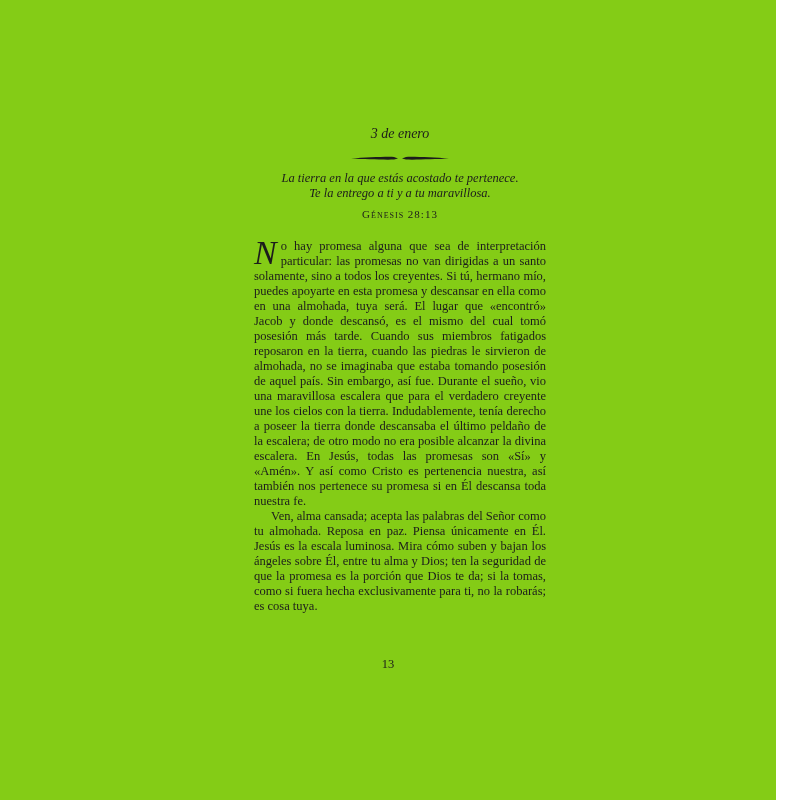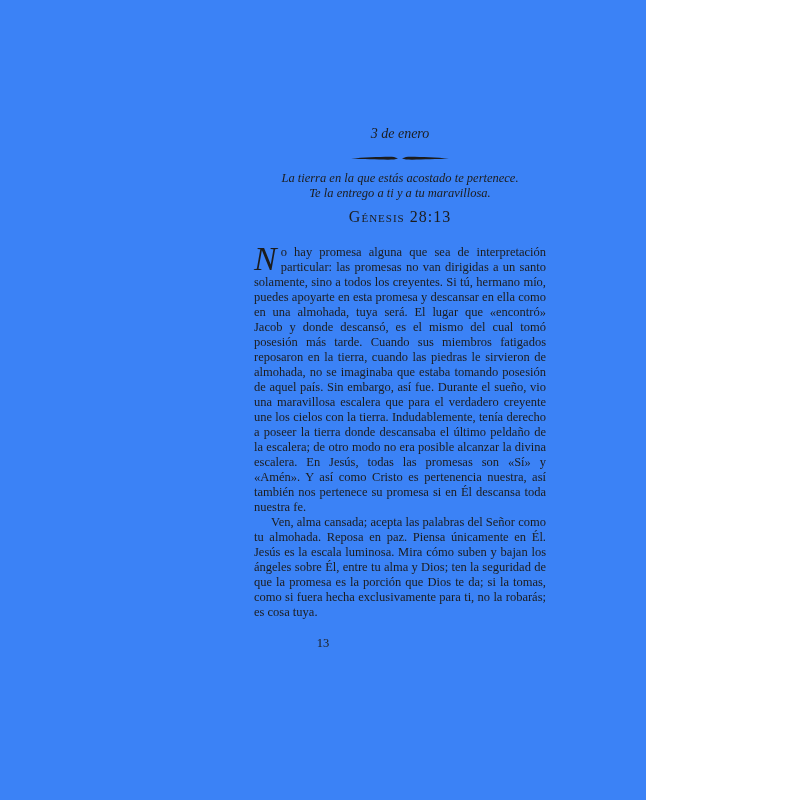--- a/index.html
+++ b/index.html
@@ -2,23 +2,23 @@
 <html><head>
 <meta charset="utf-8">
 <style>
   html, body {
     margin: 0;
     padding: 0;
     background: #ffffff;
   }
   .page {
     position: relative;
-    width: 646px;
+    width: 776px;
     height: 800px;
-    background: #3b82f6;
+    background: #84cc16;
     font-family: "Liberation Serif", "DejaVu Serif", serif;
     color: #1c1c1c;
     overflow: hidden;
   }
   .content {
     position: absolute;
     left: 254px;
     top: 126px;
     width: 292px;
   }
@@ -48,21 +48,21 @@
   .verse {
     text-align: center;
     font-style: italic;
     font-size: 12.5px;
     line-height: 15px;
     margin: 4px;
   }
   .verse-reference {
     text-align: center;
     font-variant: small-caps;
-    font-size: 16px;
+    font-size: 11px;
     letter-spacing: 1px;
     margin-top: 7px;
   }
   .body-text {
     margin-top: 19px;
     font-size: 12.5px;
     line-height: 15px;
     text-align: justify;
   }
   .body-text p {
@@ -73,21 +73,21 @@
   }
   .drop-cap {
     float: left;
     font-style: italic;
     font-size: 34px;
     line-height: 26px;
     padding: 1px 4px 0 0;
   }
   .page-number {
     position: absolute;
-    top: 636px;
+    top: 657px;
     left: 0;
     width: 100%;
     text-align: center;
     font-size: 12.5px;
     font-family: Liberation Serif, serif;
   }
 </style>
 </head>
 <body>
 

